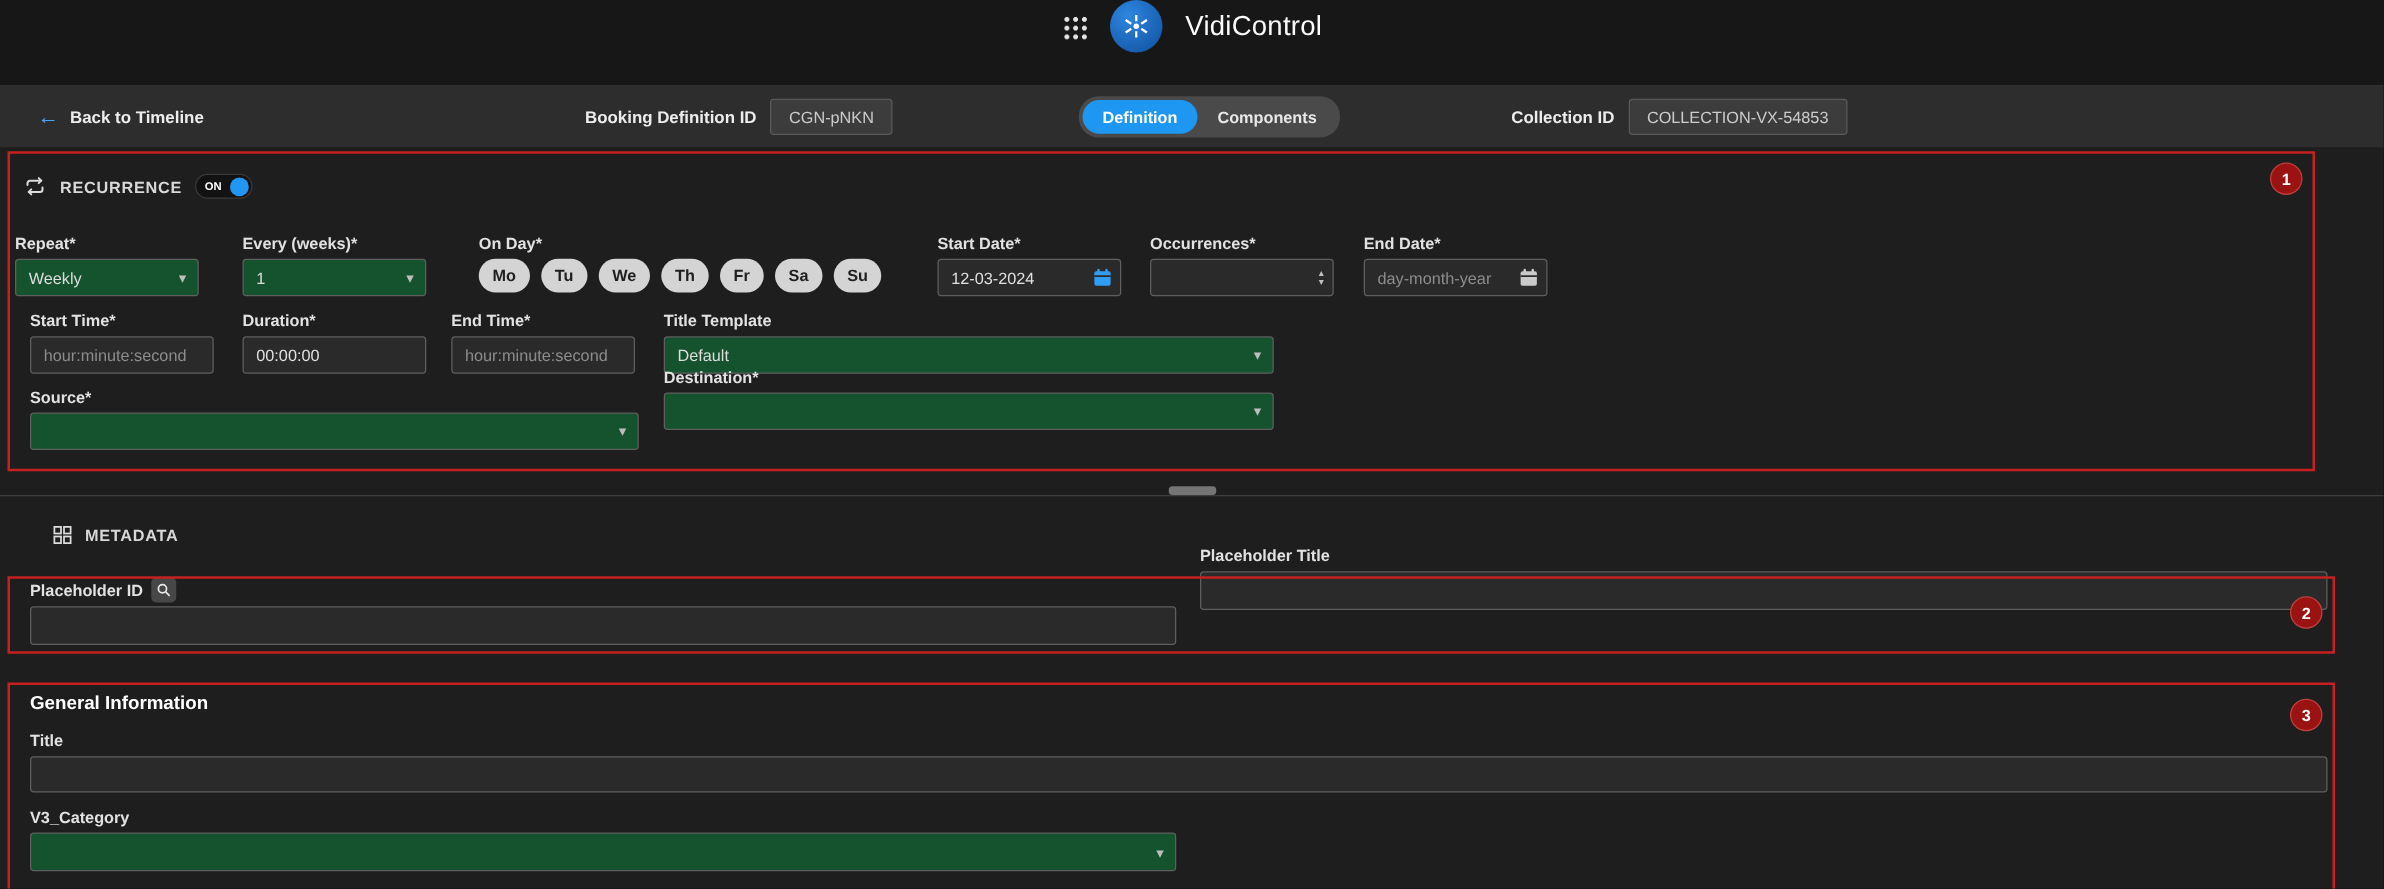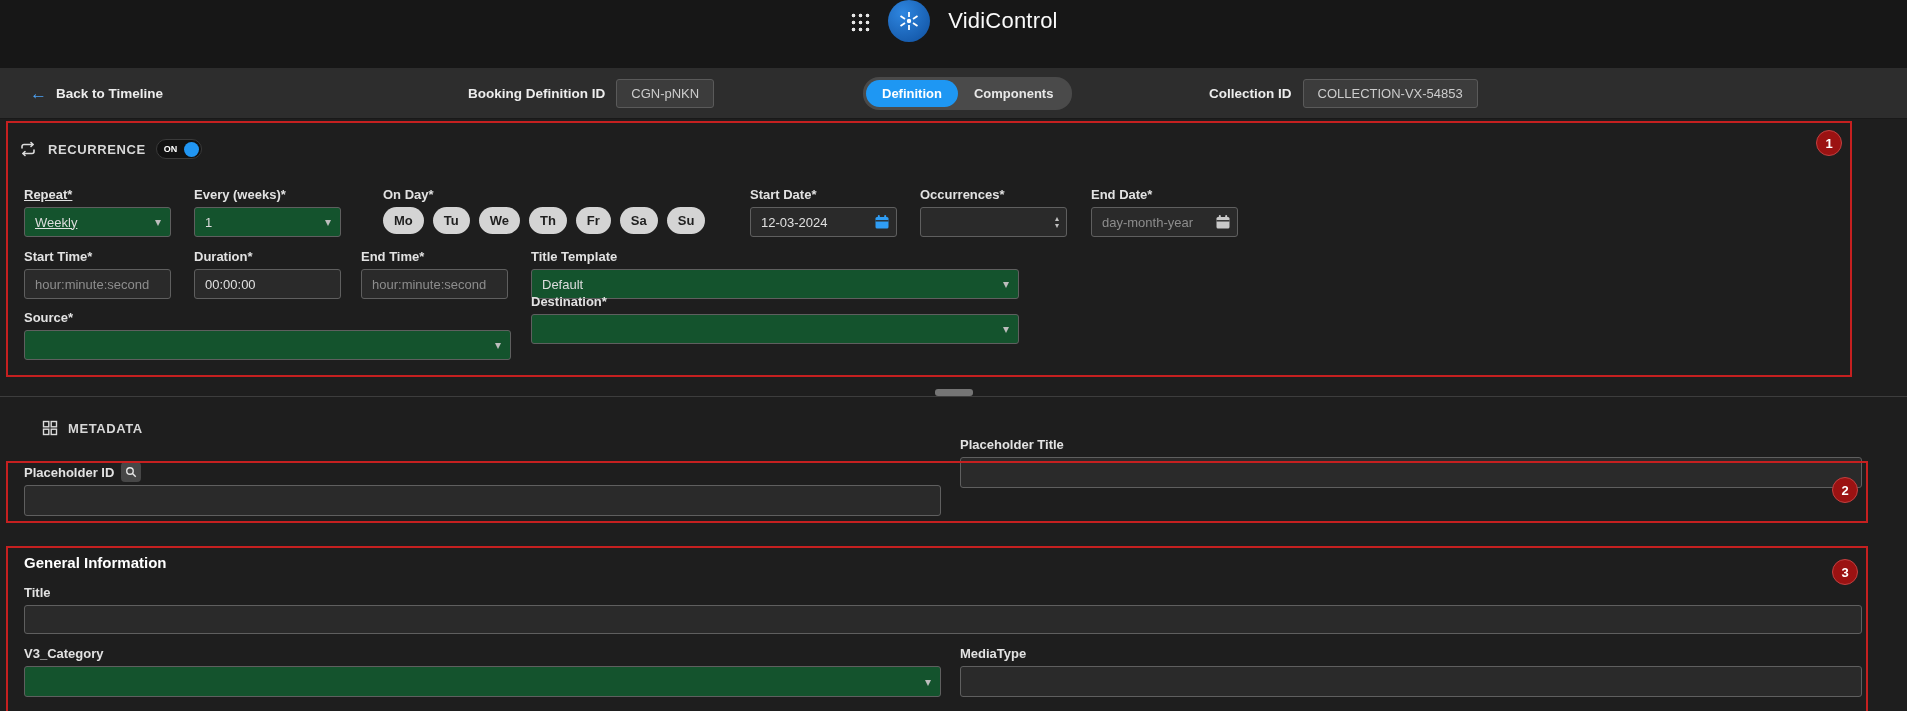--- a/index.html
+++ b/index.html
@@ -136,21 +136,21 @@
         <path d="M7 16.5 l-2 -2 2 -2"></path>
       </g>
     </svg>
     <span class="sect-title">RECURRENCE</span>
     <div class="toggle">
       <span class="toggle-label">ON</span>
       <span class="knob"></span>
     </div>
   </div>
 
-  <div class="fgroup" style="left:24px;top:186px;width:147px;text-decoration:underline;">
+  <div class="fgroup" style="left:12px;top:186px;width:147px;">
     <div class="flabel">Repeat*</div>
     <div class="dropdown">
       <span>Weekly</span>
       <span class="chev">▾</span>
     </div>
   </div>
 
   <div class="fgroup" style="left:194px;top:186px;width:147px;">
     <div class="flabel">Every (weeks)*</div>
     <div class="dropdown">
@@ -293,24 +293,20 @@
   </div>
 
   <div class="fgroup" style="left:24px;top:645px;width:917px;">
     <div class="flabel">V3_Category</div>
     <div class="dropdown" style="height:31px;">
       <span></span>
       <span class="chev">▾</span>
     </div>
   </div>
 
-  <div class="fgroup" style="left:960px;top:645px;width:902px;">
-    <div class="flabel">MediaType</div>
-    <input class="tinput" style="height: 31px;" value="">
-  </div>
 
   <div class="ann" style="left:6px;top:121px;width:1846px;height:256px;">
     <span class="annbadge" style="top:7px;right:8px;">1</span>
   </div>
   <div class="ann" style="left:6px;top:461px;width:1862px;height:62px;">
     <span class="annbadge" style="top:14px;right:8px;">2</span>
   </div>
   <div class="ann" style="left:6px;top:546px;width:1862px;height:172px;">
     <span class="annbadge" style="top:11px;right:8px;">3</span>
   </div>

